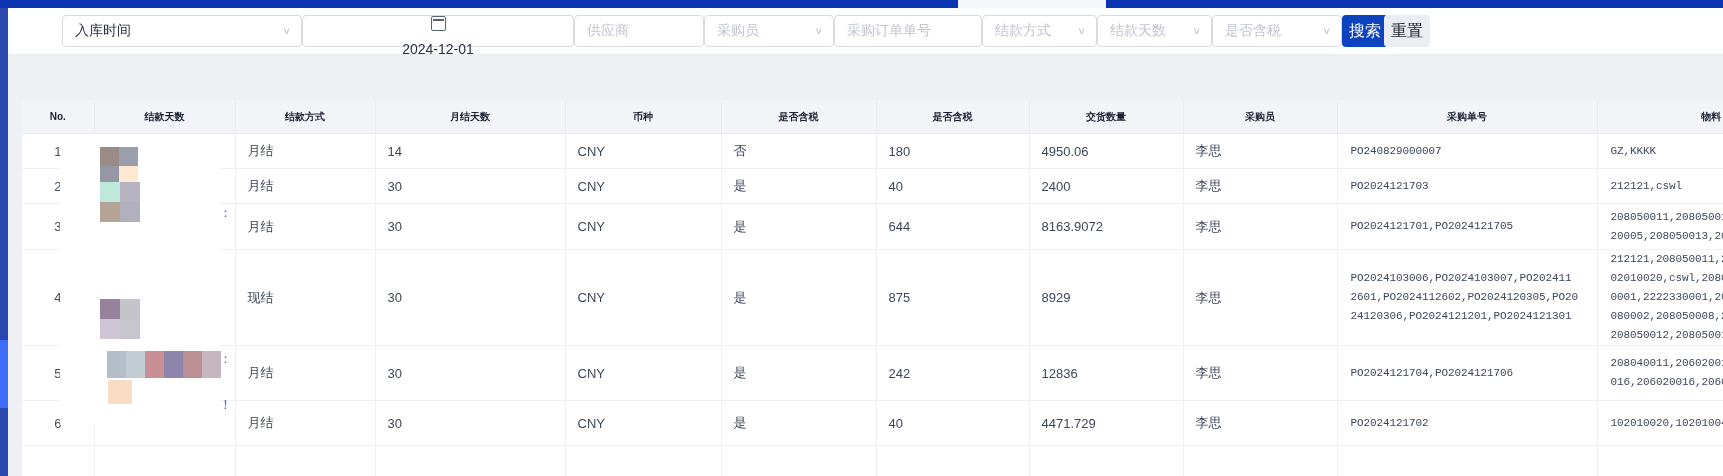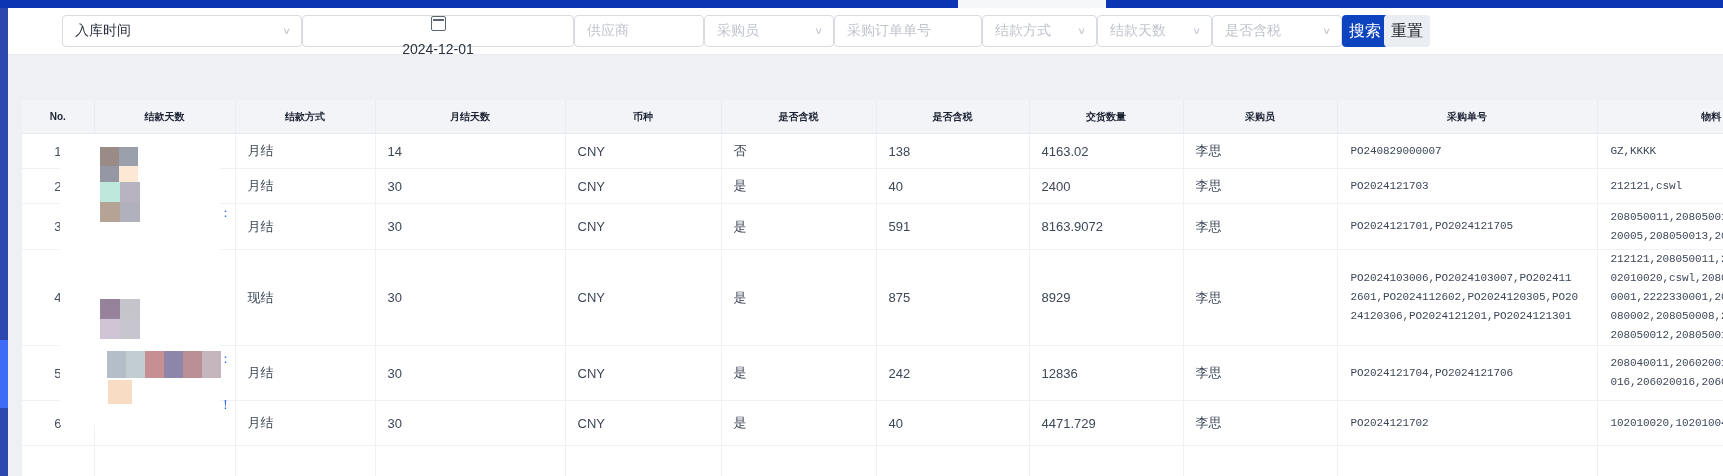--- a/index.html
+++ b/index.html
@@ -163,22 +163,22 @@
             </tr>
           </thead>
           <tbody>
             <tr class="r35">
               <td class="cno">1</td>
               <td></td>
               <td>月结</td>
               <td>14</td>
               <td>CNY</td>
               <td>否</td>
-              <td>138</td>
-              <td>4163.02</td>
+              <td>180</td>
+              <td>4950.06</td>
               <td>李思</td>
               <td class="pre">PO240829000007</td>
               <td class="pre">GZ,KKKK</td>
             </tr>
             <tr class="r35">
               <td class="cno">2</td>
               <td></td>
               <td>月结</td>
               <td>30</td>
               <td>CNY</td>
@@ -189,21 +189,21 @@
               <td class="pre">PO2024121703</td>
               <td class="pre">212121,cswl</td>
             </tr>
             <tr class="r46">
               <td class="cno">3</td>
               <td></td>
               <td>月结</td>
               <td>30</td>
               <td>CNY</td>
               <td>是</td>
-              <td>591</td>
+              <td>644</td>
               <td>8163.9072</td>
               <td>李思</td>
               <td class="pre">PO2024121701,PO2024121705</td>
               <td class="pre">208050011,20805001
 20005,208050013,20</td>
             </tr>
             <tr class="r94">
               <td class="cno">4</td>
               <td></td>
               <td>现结</td>

